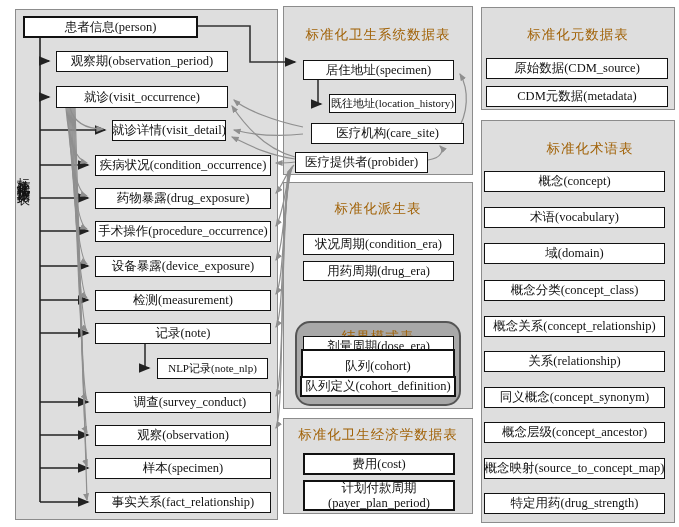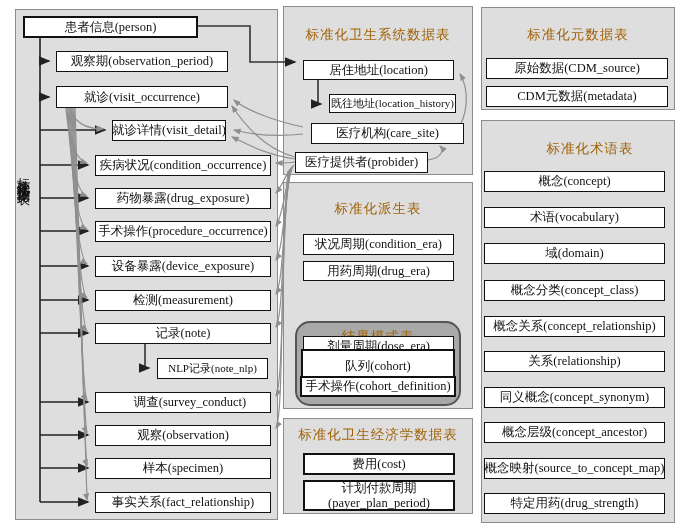--- a/index.html
+++ b/index.html
@@ -155,21 +155,21 @@
       <span>样本(specimen)</span>
     </div>
   <div class="box" style="left:95px;top:425px;width:176px;height:21px;">
       <span>观察(observation)</span>
     </div>
   <div class="box" style="left:95px;top:492px;width:176px;height:21px;">
       <span>事实关系(fact_relationship)</span>
     </div>
 
   <div class="box" style="left:303px;top:60px;width:151px;height:20px;">
-      <span>居住地址(location)</span>
+      <span>居住地址(specimen)</span>
     </div>
   <div class="box small" style="left:329px;top:94px;width:127px;height:19px;">
       <span>既往地址(location_history)</span>
     </div>
   <div class="box" style="left:311px;top:123px;width:153px;height:21px;">
       <span>医疗机构(care_site)</span>
     </div>
   <div class="box" style="left:295px;top:152px;width:133px;height:21px;">
       <span>医疗提供者(probider)</span>
     </div>
@@ -181,21 +181,21 @@
       <span>用药周期(drug_era)</span>
     </div>
   <div class="box" style="left:303px;top:288px;width:151px;height:20px;margin-top:48px;">
       <span>剂量周期(dose_era)</span>
     </div>
 
   <div class="box medium" style="left:301px;top:349px;width:154px;height:34px;">
       <span>队列(cohort)</span>
     </div>
   <div class="box medium" style="left:300px;top:376px;width:156px;height:21px;">
-      <span>手术操作(cohort_definition)</span>
+      <span>队列定义(cohort_definition)</span>
     </div>
 
   <div class="box thick" style="left:303px;top:453px;width:152px;height:22px;">
       <span>费用(cost)</span>
     </div>
   <div class="box thick wrap" style="left:303px;top:480px;width:152px;height:31px;">
       <span>计划付款周期(payer_plan_period)</span>
     </div>
 
   <div class="box" style="left:486px;top:58px;width:182px;height:21px;">

